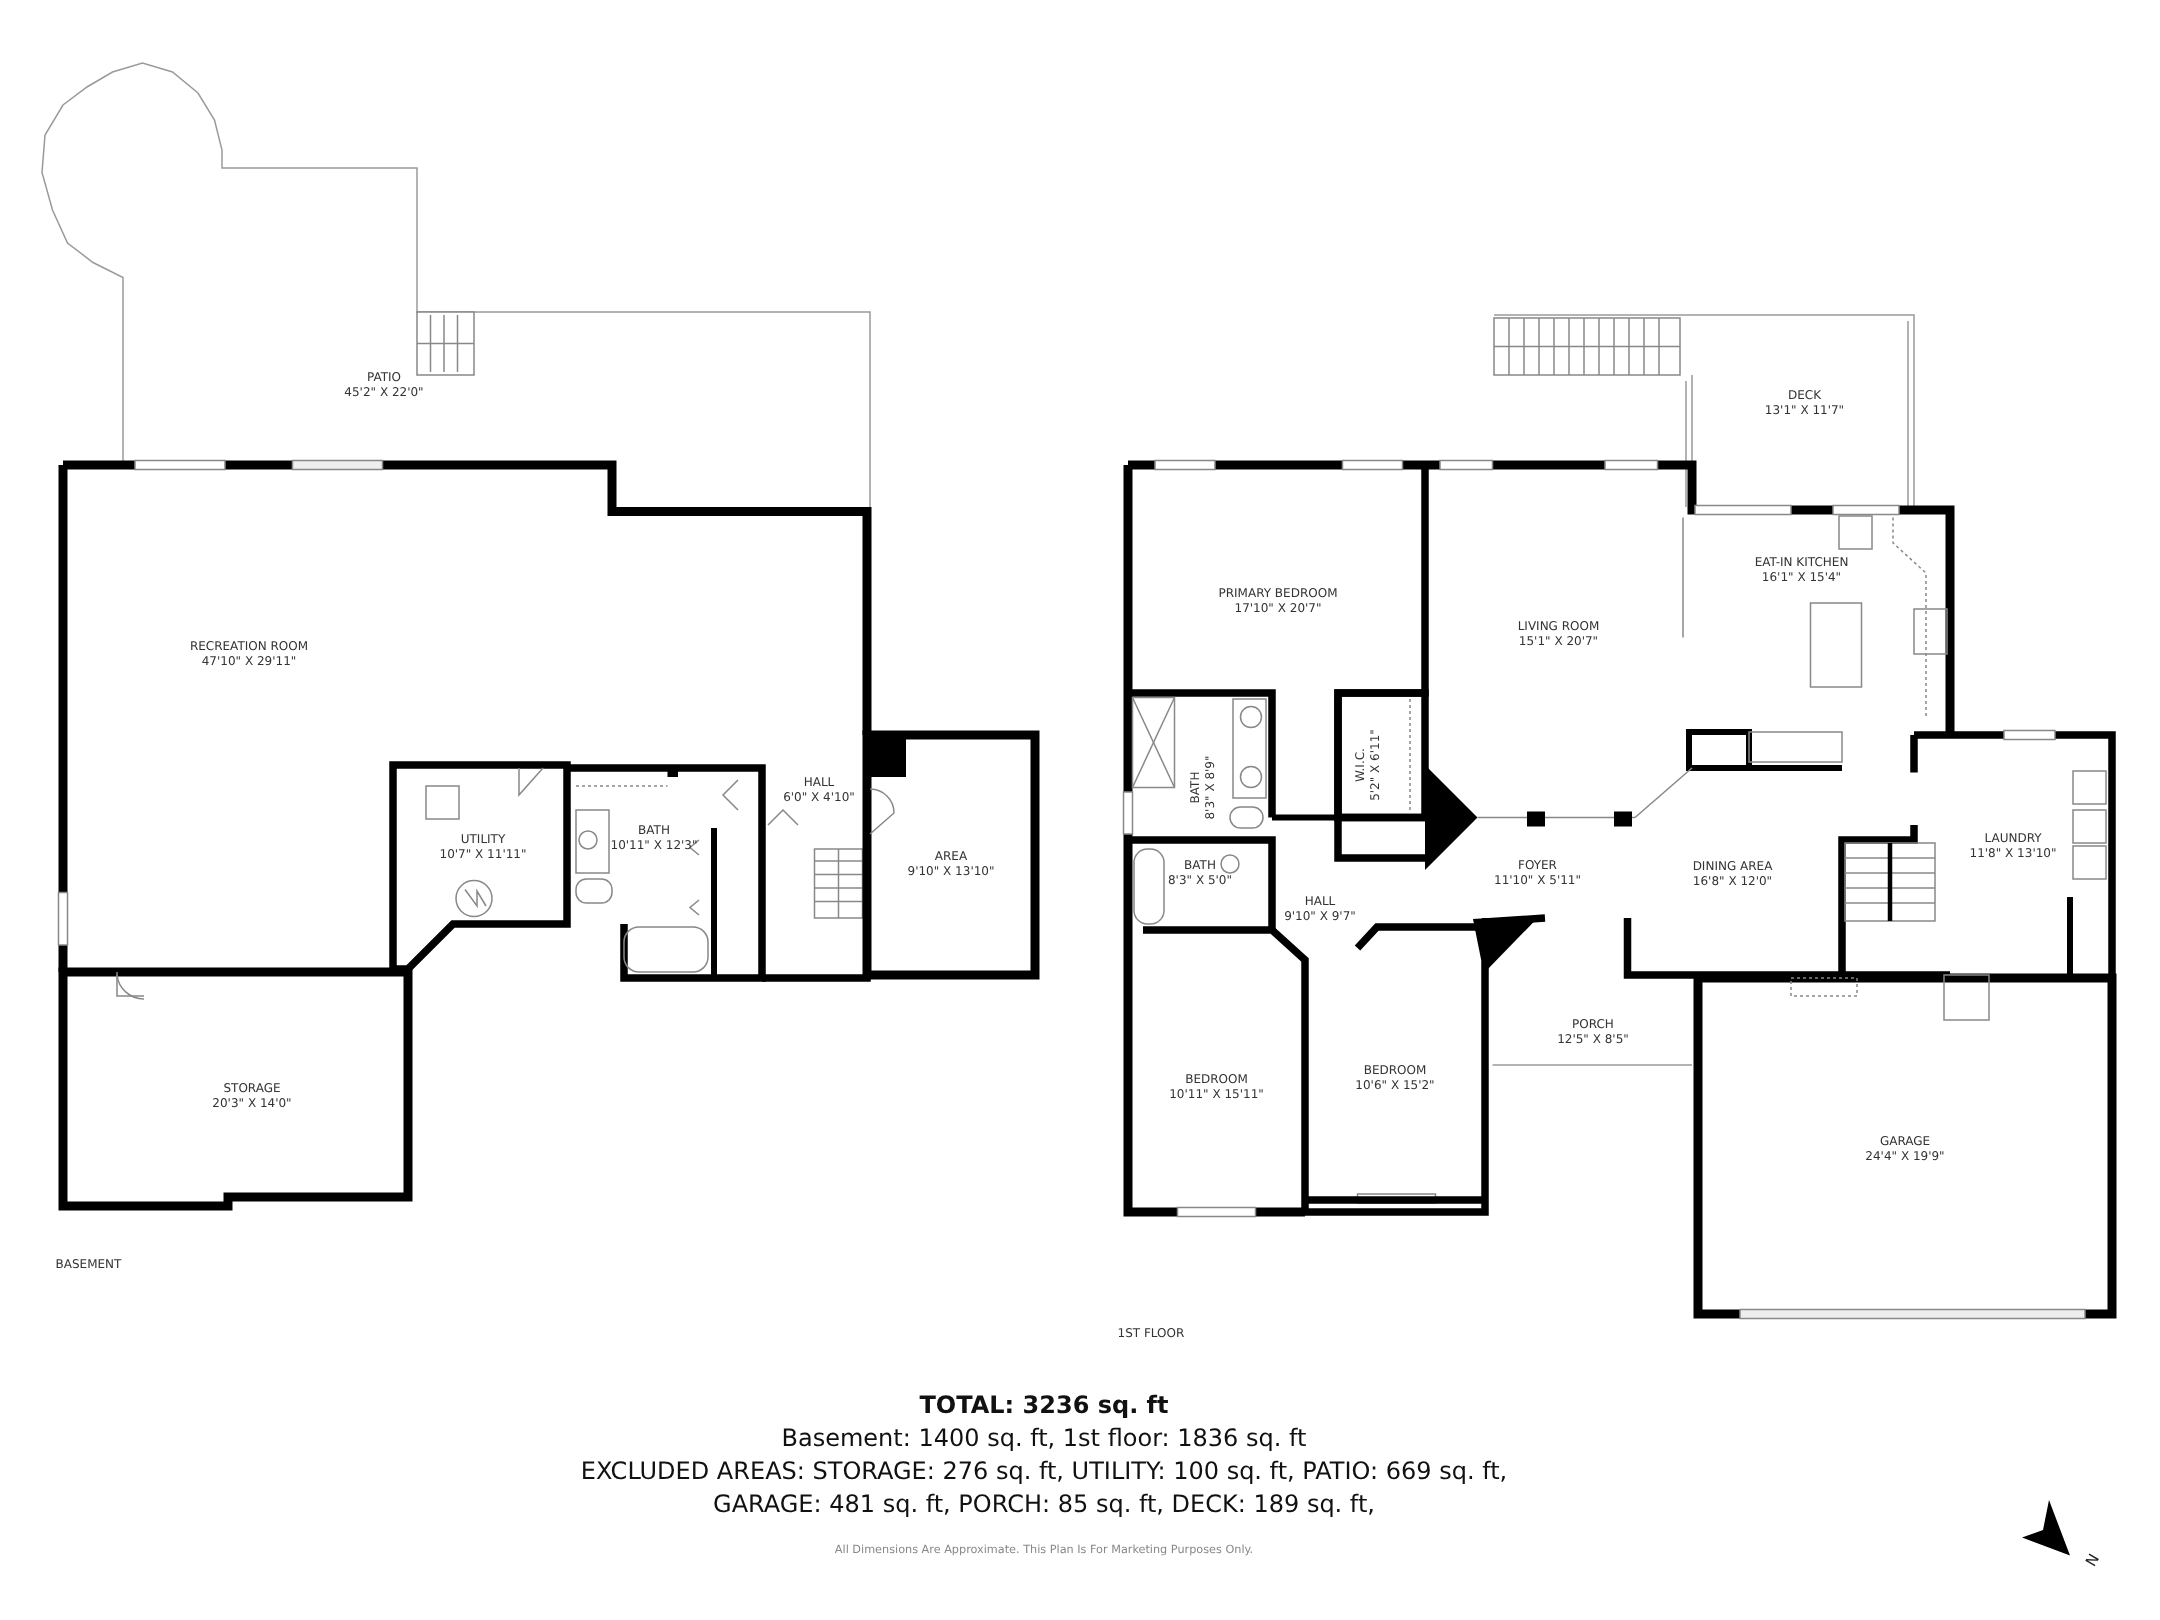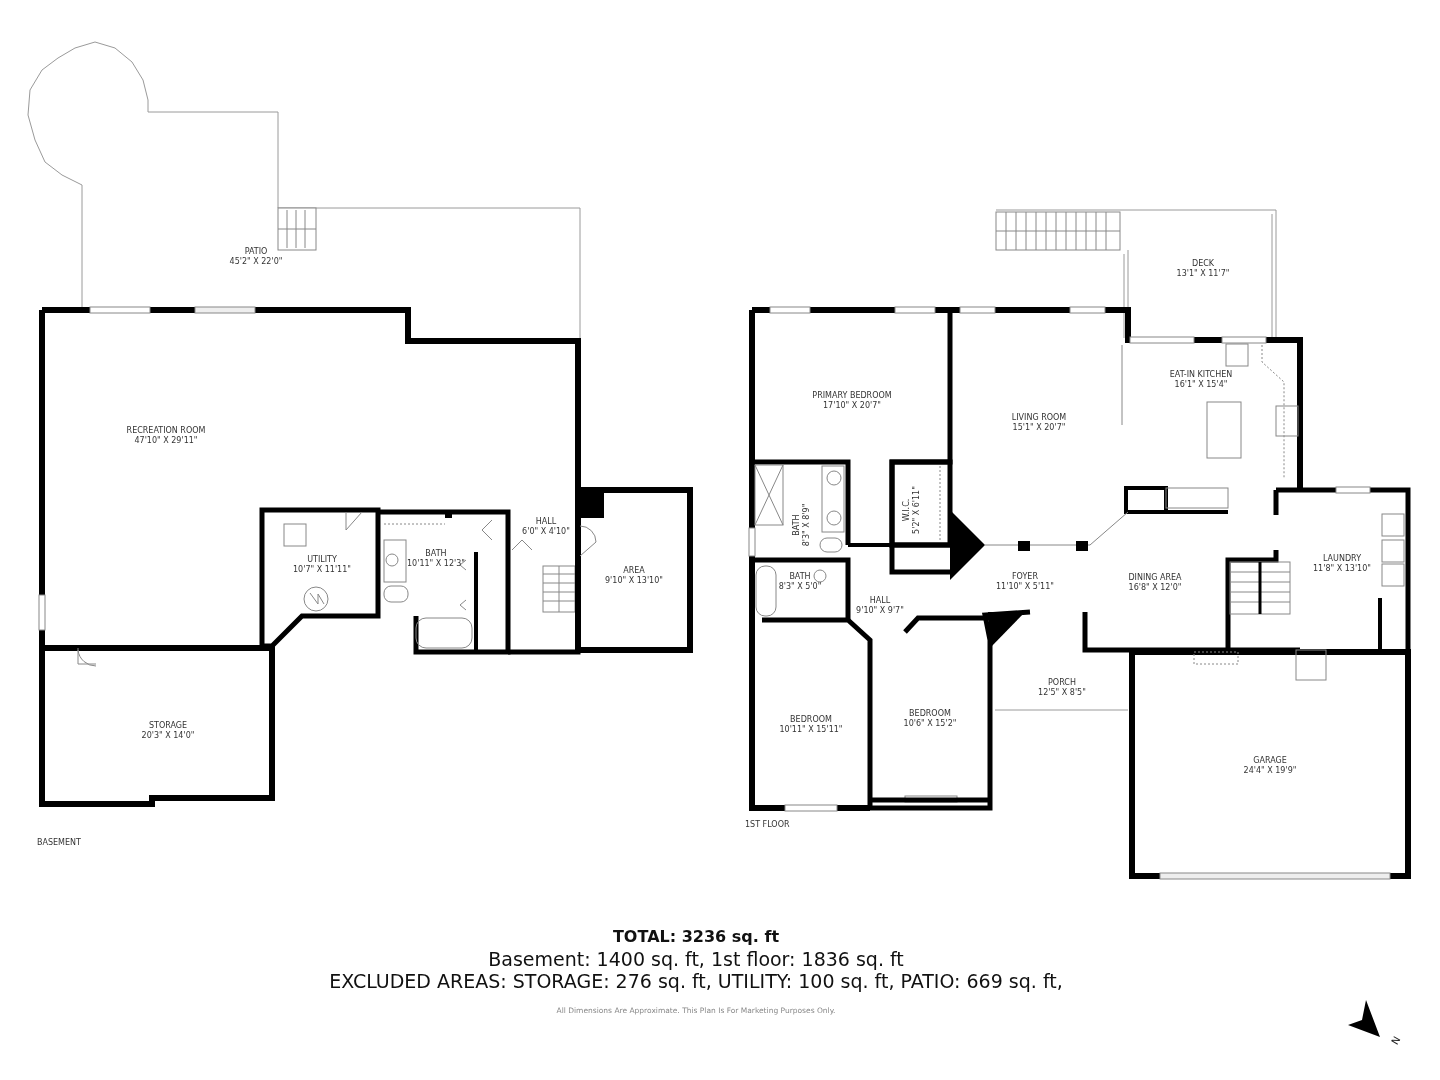--- a/index.html
+++ b/index.html
@@ -4,21 +4,21 @@
 <style>
   html, body { margin: 0; padding: 0; background: #ffffff; }
   body { width: 1440px; height: 1080px; position: relative; overflow: hidden; font-family: "DejaVu Sans", sans-serif; color: #222; }
   #plan { position: absolute; left: 0; top: 0; width: 1440px; height: 1080px; }
   .lbl { position: absolute; font-family: "DejaVu Sans", sans-serif; font-size: 8px; color: #333; text-align: center; line-height: 10px; white-space: nowrap; transform: translateX(-50%); }
   .lbl .nm, .lbl .dm { display: block; }
   .vlbl { transform: translateX(-50%) rotate(-90deg); transform-origin: center center; }
   .floor-name { position: absolute; font-size: 8px; color: #333; font-family: "DejaVu Sans", sans-serif; }
   .summary { position: absolute; left: 0; width: 1392px; top: 926px; text-align: center; font-family: "DejaVu Sans", sans-serif; color: #111; }
   .summary .total { font-size: 16px; font-weight: bold; line-height: 22px; }
-  .summary .line { font-size: 19px; line-height: 22px; }
+  .summary .line { font-size: 16px; line-height: 22px; }
   .summary .disclaimer { font-size: 7.5px; color: #888; margin-top: 14px; }
   .compass { position: absolute; left: 1340px; top: 995px; width: 70px; height: 60px; }
 </style>
 </head>
 <body>
 
 <svg id="plan" viewBox="0 0 1440 1080" xmlns="http://www.w3.org/2000/svg">
 
   <g>
 
@@ -256,26 +256,27 @@
     <span class="dm">10'11" X 15'11"</span>
   </div>
 <div class="lbl" style="left:930px; top:709px;">
     <span class="nm">BEDROOM</span>
     <span class="dm">10'6" X 15'2"</span>
   </div>
 <div class="lbl" style="left:1270px; top:756px;">
     <span class="nm">GARAGE</span>
     <span class="dm">24'4" X 19'9"</span>
   </div>
-<div class="floor-name" style="left:745px; top:820px;">1ST FLOOR</div>
+<div class="floor-name" style="left:745px; top:884px;">1ST FLOOR</div>
 
 <div class="summary">
   <div class="total">TOTAL: 3236 sq. ft</div>
   <div class="line">Basement: 1400 sq. ft, 1st floor: 1836 sq. ft</div>
   <div class="line">EXCLUDED AREAS: STORAGE: 276 sq. ft, UTILITY: 100 sq. ft, PATIO: 669 sq. ft,</div>
+  <div class="line">GARAGE: 481 sq. ft, PORCH: 85 sq. ft, DECK: 189 sq. ft,</div>
   <div class="disclaimer">All Dimensions Are Approximate. This Plan Is For Marketing Purposes Only.</div>
 </div>
 
 <div class="compass">
   <svg width="70" height="60" viewBox="0 0 70 60">
     <path d="M26,5 L40,42 L8,30 L22,25 Z" fill="#000"></path>
   </svg>
   <span style="position:absolute; left:52px; top:40px; font-size:10px; transform:rotate(-60deg);">N</span>
 </div>
 

